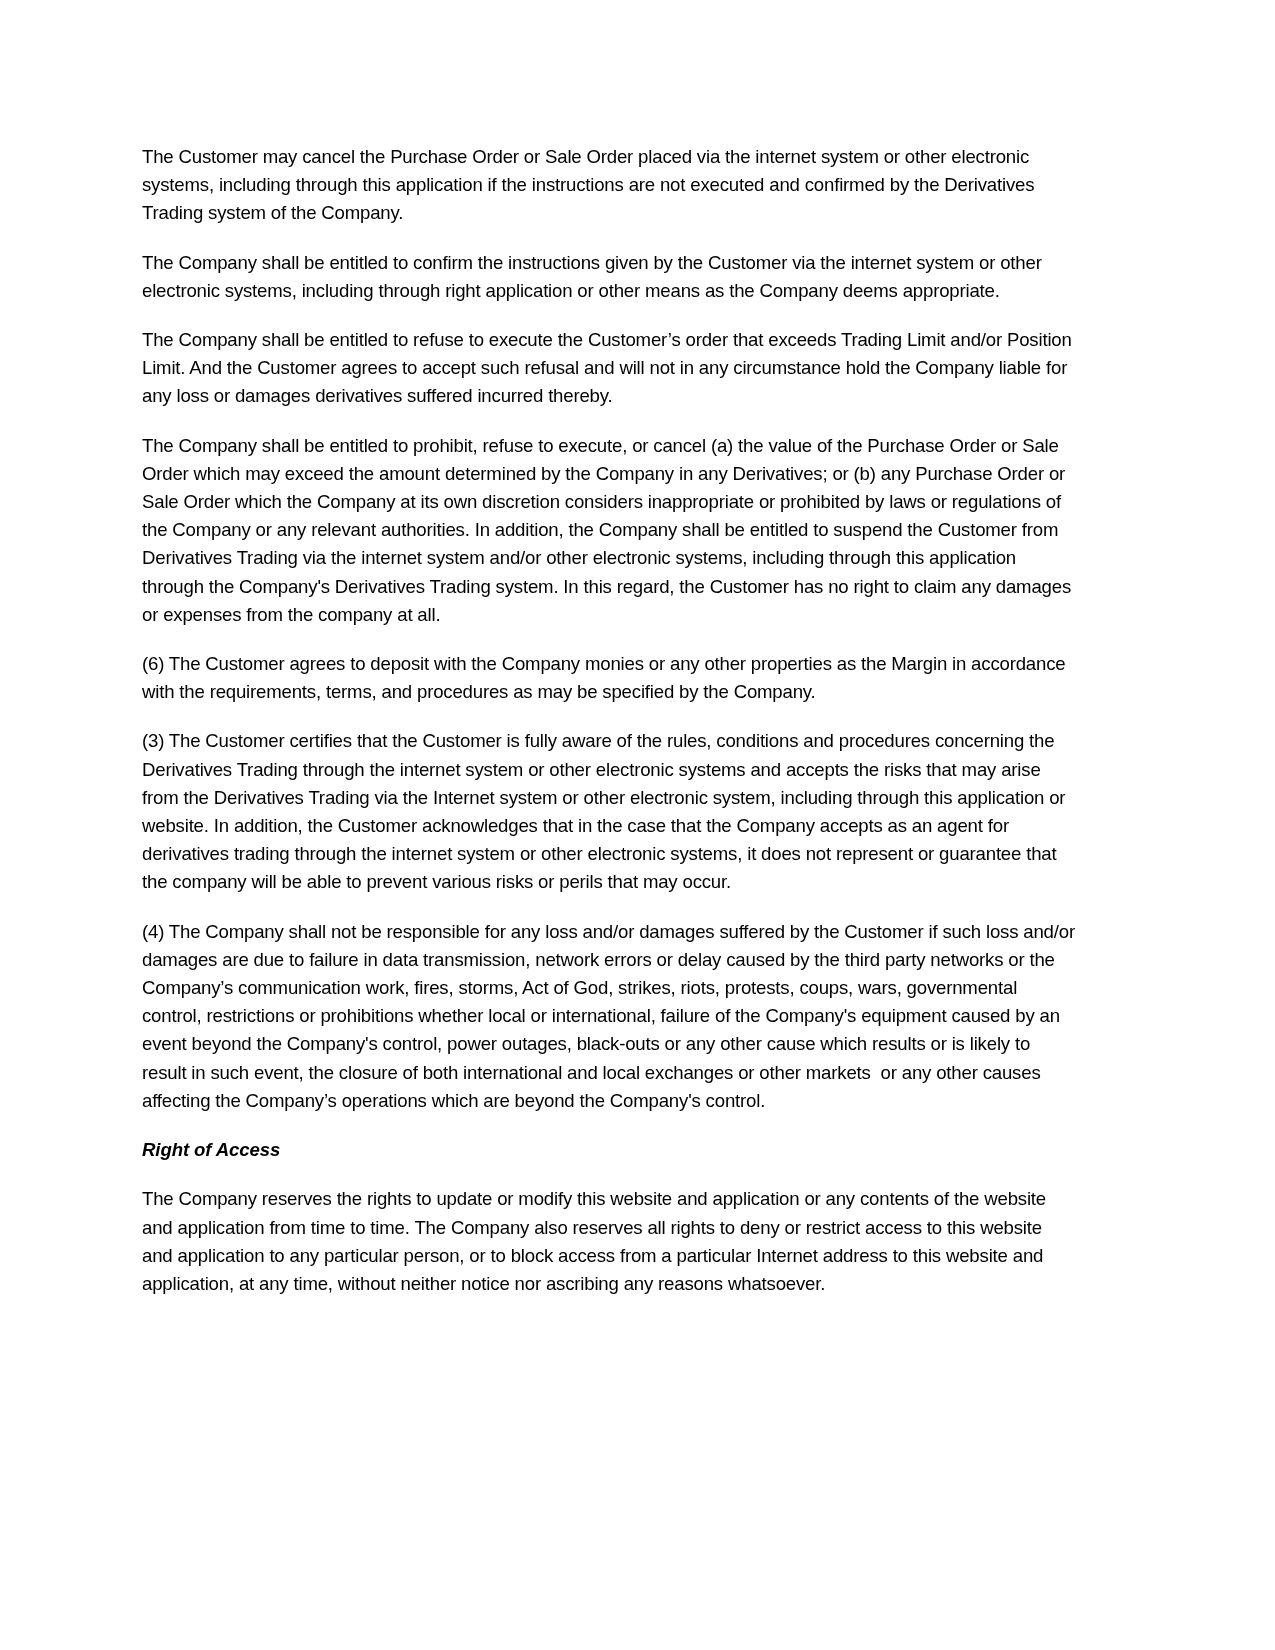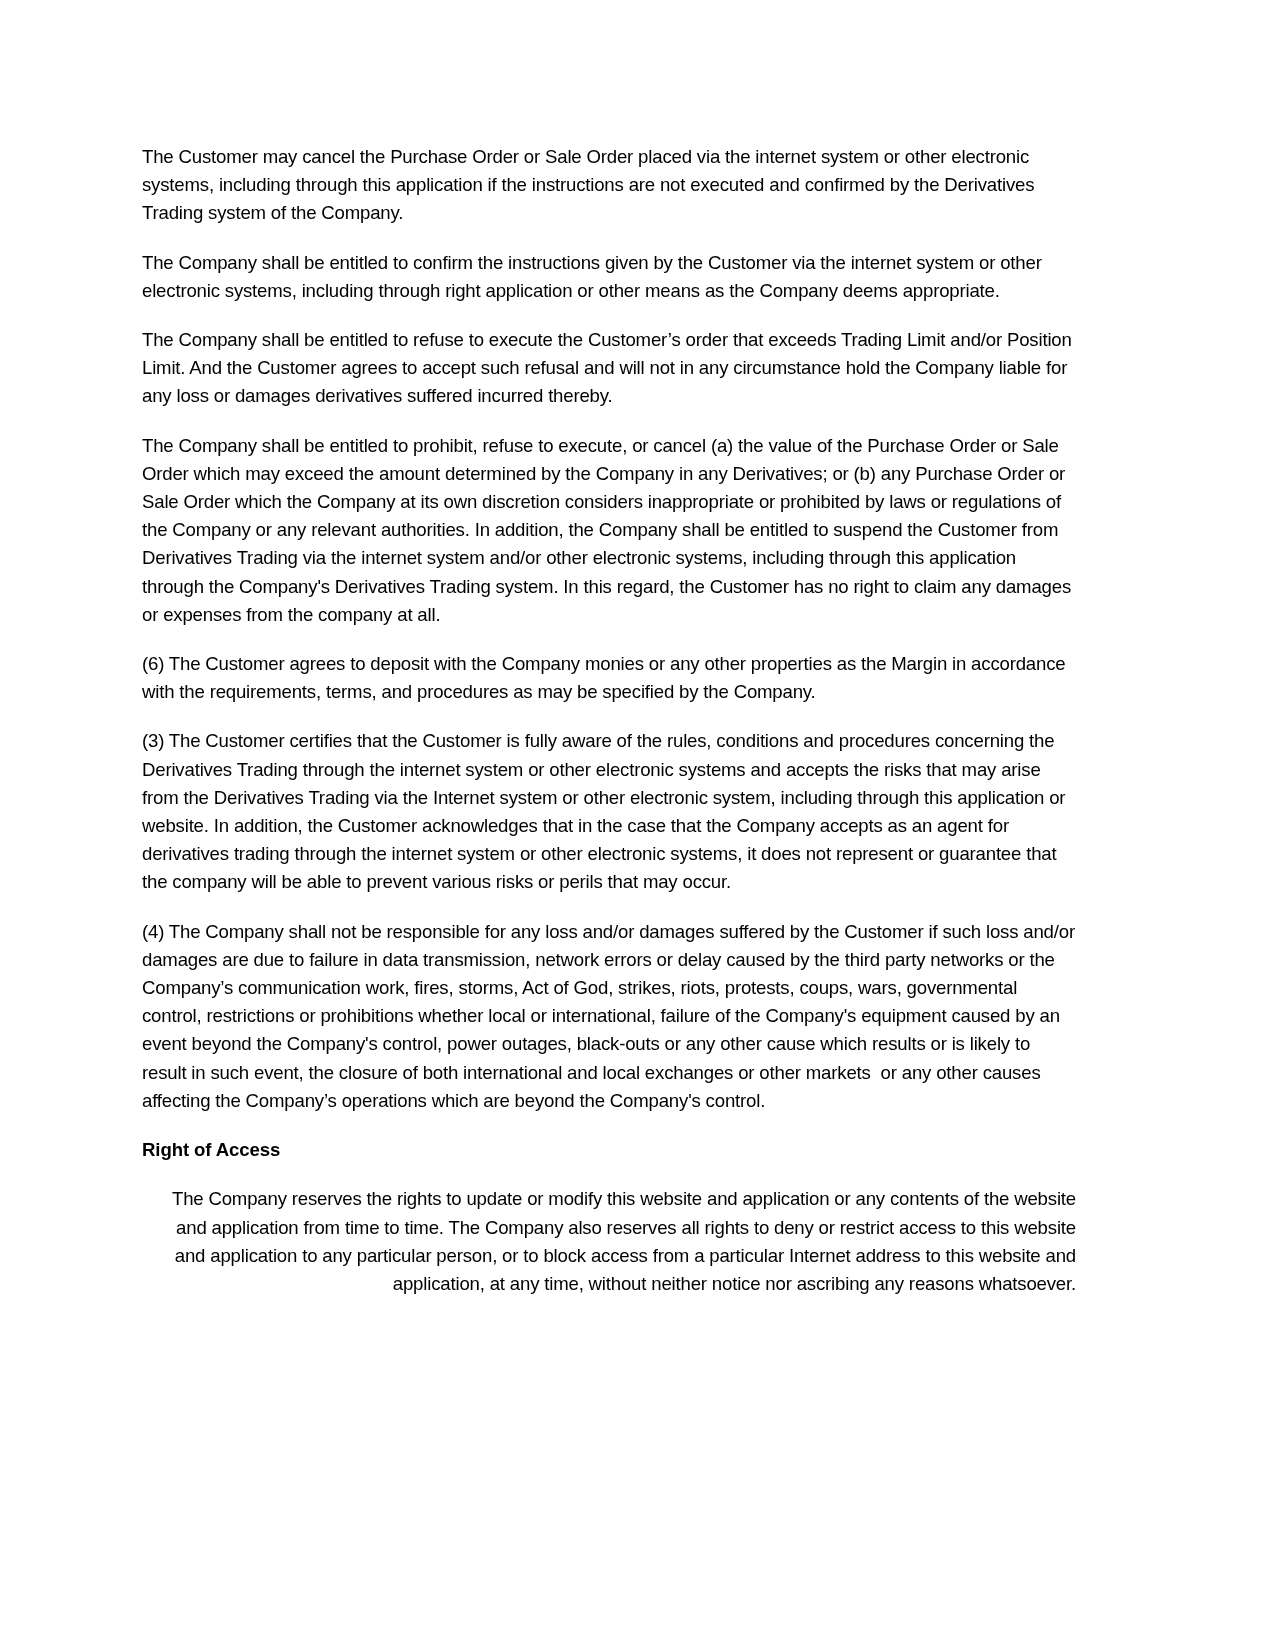--- a/index.html
+++ b/index.html
@@ -32,29 +32,29 @@
     font-size: 18.6px;
     line-height: 28.2px;
     letter-spacing: -0.18px;
     text-align: left;
     word-spacing: 0px;
     color: #000000;
     white-space: pre-wrap;
   }
   p.para:last-child {
     margin-bottom: 0;
-    text-align: right;
   }
   h2.heading {
     margin: 8px 0 21px 0;
     font-size: 18.6px;
     line-height: 28.2px;
     letter-spacing: -0.1px;
     font-weight: bold;
     color: #000000;
+    font-style: italic;
   }
 </style>
 </head>
 <body>
 
 <div class="page">
   <div class="content">
 
     <p class="para">The Customer may cancel the Purchase Order or Sale Order placed via the internet system or other electronic systems, including through this application if the instructions are not executed and confirmed by the Derivatives Trading system of the Company.</p>
 

